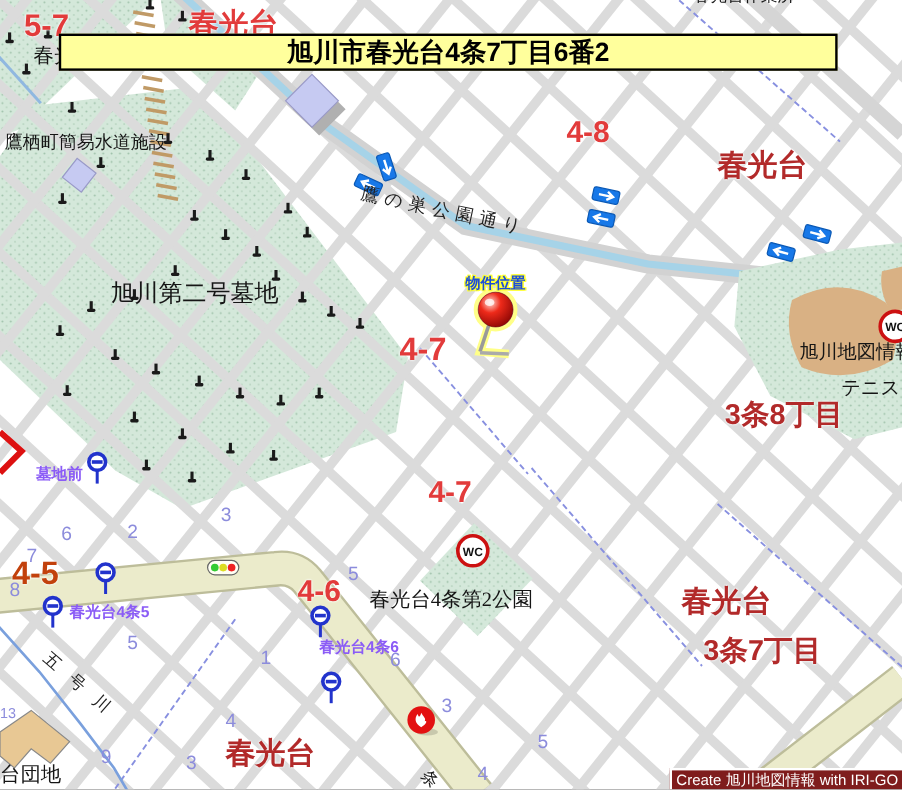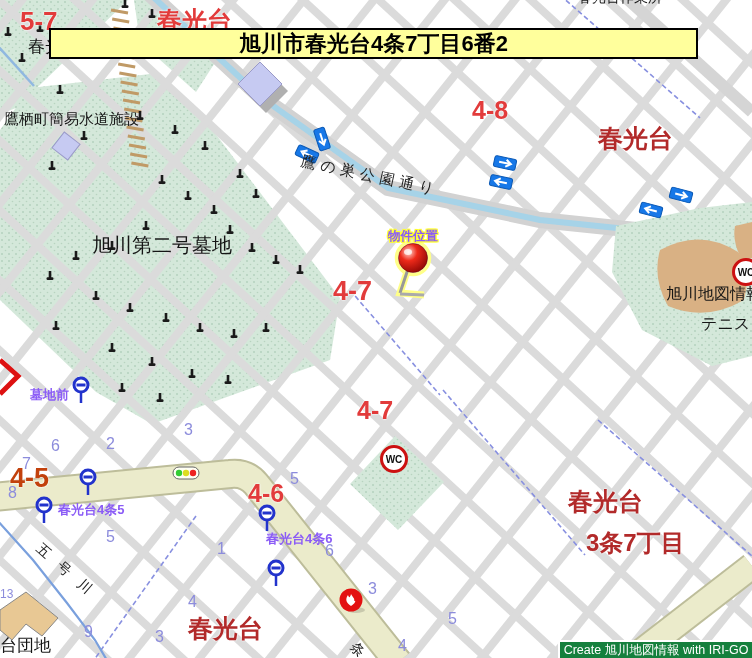--- a/index.html
+++ b/index.html
@@ -12,25 +12,25 @@
     text-shadow:0 0 2px #fff,0 0 2px #fff;}
   .lbl-area{color:#b22a2a;font-weight:bold;font-family:"Liberation Sans",sans-serif;
     text-shadow:0 0 2px #fff,0 0 2px #fff;}
   .lbl-place{color:#151515;font-family:"Liberation Serif",serif;}
   .lbl-bus{color:#8b5cf6;font-weight:bold;font-family:"Liberation Sans",sans-serif;}
   .lbl-num{color:#8c8cdc;font-family:"Liberation Sans",sans-serif;font-size:16px;}
   .lbl-rot{color:#151515;font-family:"Liberation Serif",serif;transform-origin:left top;}
   #title-banner{position:absolute;left:49px;top:28px;width:645px;height:27px;background:#ffff9c;
     border:2px solid #000;display:flex;align-items:center;justify-content:center;
     font-size:22px;font-weight:bold;color:#000;z-index:30;font-family:"Liberation Sans",sans-serif;}
-  #credit-bar{position:absolute;right:0;bottom:0;width:192px;height:16px;background:#15803d;
+  #credit-bar{position:absolute;right:0;bottom:0;width:192px;height:16px;background:#7f1d1d;
     border-top:2px solid #fff;border-left:2px solid #fff;color:#fff;font-size:12.5px;
     display:flex;align-items:center;justify-content:center;z-index:30;
     font-family:"Liberation Sans",sans-serif;}
-  #marker-label{position:absolute;left:388px;top:228px;font-size:12.5px;font-weight:bold;color:#8b5cf6;
+  #marker-label{position:absolute;left:388px;top:228px;font-size:12.5px;font-weight:bold;color:#1d4ed8;
     z-index:20;font-family:"Liberation Sans",sans-serif;
     text-shadow:1px 0 0 #ffff33,-1px 0 0 #ffff33,0 1px 0 #ffff33,0 -1px 0 #ffff33,
       1px 1px 0 #ffff33,-1px -1px 0 #ffff33,1px -1px 0 #ffff33,-1px 1px 0 #ffff33;}
   #road-label{position:absolute;left:303px;top:152px;font-size:15px;color:#222;
     font-family:"Liberation Serif",serif;letter-spacing:5px;transform:rotate(12deg);
     transform-origin:left top;z-index:15;}
   #river-label{position:absolute;left:44px;top:540px;font-size:14px;color:#222;
     font-family:"Liberation Serif",serif;letter-spacing:13px;transform:rotate(41deg);
     transform-origin:left top;z-index:15;}
 </style>
@@ -269,29 +269,31 @@
 
   <div id="labels-layer">
       <div class="lbl lbl-red" style="left: 20px; top: 8px; font-size: 26px;">5-7</div>
       <div class="lbl lbl-red" style="left: 157px; top: 8px; font-size: 25px;">春光台</div>
       <div class="lbl lbl-red" style="left: 472px; top: 98px; font-size: 25px;">4-8</div>
       <div class="lbl lbl-red" style="left: 333px; top: 278px; font-size: 27px;">4-7</div>
       <div class="lbl lbl-red" style="left: 357px; top: 398px; font-size: 25px;">4-7</div>
       <div class="lbl lbl-red" style="left: 248px; top: 481px; font-size: 25px;">4-6</div>
       <div class="lbl lbl-red" style="left: 10px; top: 465px; font-size: 27px; color: #c2410c;">4-5</div>
       <div class="lbl lbl-area" style="left: 598px; top: 126px; font-size: 25px;">春光台</div>
+      <div class="lbl lbl-area" style="left: 604px; top: 334px; font-size: 24px;">3条8丁目</div>
       <div class="lbl lbl-area" style="left: 568px; top: 489px; font-size: 25px;">春光台</div>
       <div class="lbl lbl-area" style="left: 586px; top: 531px; font-size: 24px;">3条7丁目</div>
       <div class="lbl lbl-area" style="left: 188px; top: 616px; font-size: 25px;">春光台</div>
       <div class="lbl lbl-place" style="left: 578px; top: -9px; font-size: 14px;">春光台作業所</div>
       <div class="lbl lbl-place" style="left: 28px; top: 38px; font-size: 17px;">春光台</div>
       <div class="lbl lbl-place" style="left: 92px; top: 235px; font-size: 20px;">旭川第二号墓地</div>
       <div class="lbl lbl-place" style="left: 4px; top: 111px; font-size: 15px; font-family: &quot;Liberation Sans&quot;, sans-serif;">鷹栖町簡易水道施設</div>
       <div class="lbl lbl-place" style="left: 666px; top: 286px; font-size: 16px;">旭川地図情報</div>
       <div class="lbl lbl-place" style="left: 701px; top: 316px; font-size: 16px;">テニスコート</div>
+      <div class="lbl lbl-place" style="left: 308px; top: 491px; font-size: 17px;">春光台4条第2公園</div>
       <div class="lbl lbl-place" style="left: 0px; top: 637px; font-size: 17px;">台団地</div>
       <div class="lbl lbl-bus" style="left: 30px; top: 388px; font-size: 13px;">墓地前</div>
       <div class="lbl lbl-bus" style="left: 58px; top: 503px; font-size: 13px;">春光台4条5</div>
       <div class="lbl lbl-bus" style="left: 266px; top: 532px; font-size: 13px;">春光台4条6</div>
       <div class="lbl lbl-num" style="left: 51px; top: 438px; font-size: 16px;">6</div>
       <div class="lbl lbl-num" style="left: 22px; top: 456px; font-size: 16px;">7</div>
       <div class="lbl lbl-num" style="left: 8px; top: 485px; font-size: 16px;">8</div>
       <div class="lbl lbl-num" style="left: 106px; top: 436px; font-size: 16px;">2</div>
       <div class="lbl lbl-num" style="left: 184px; top: 422px; font-size: 16px;">3</div>
       <div class="lbl lbl-num" style="left: 290px; top: 471px; font-size: 16px;">5</div>

